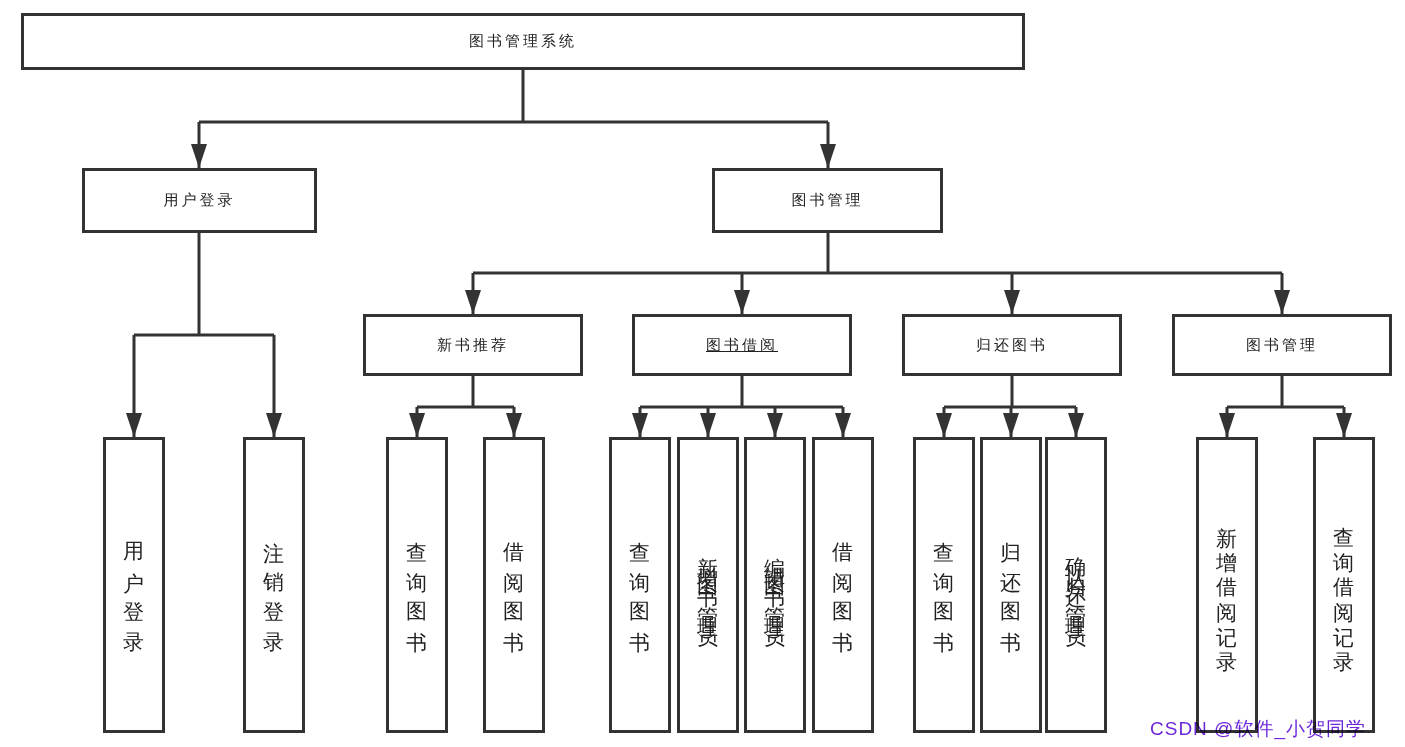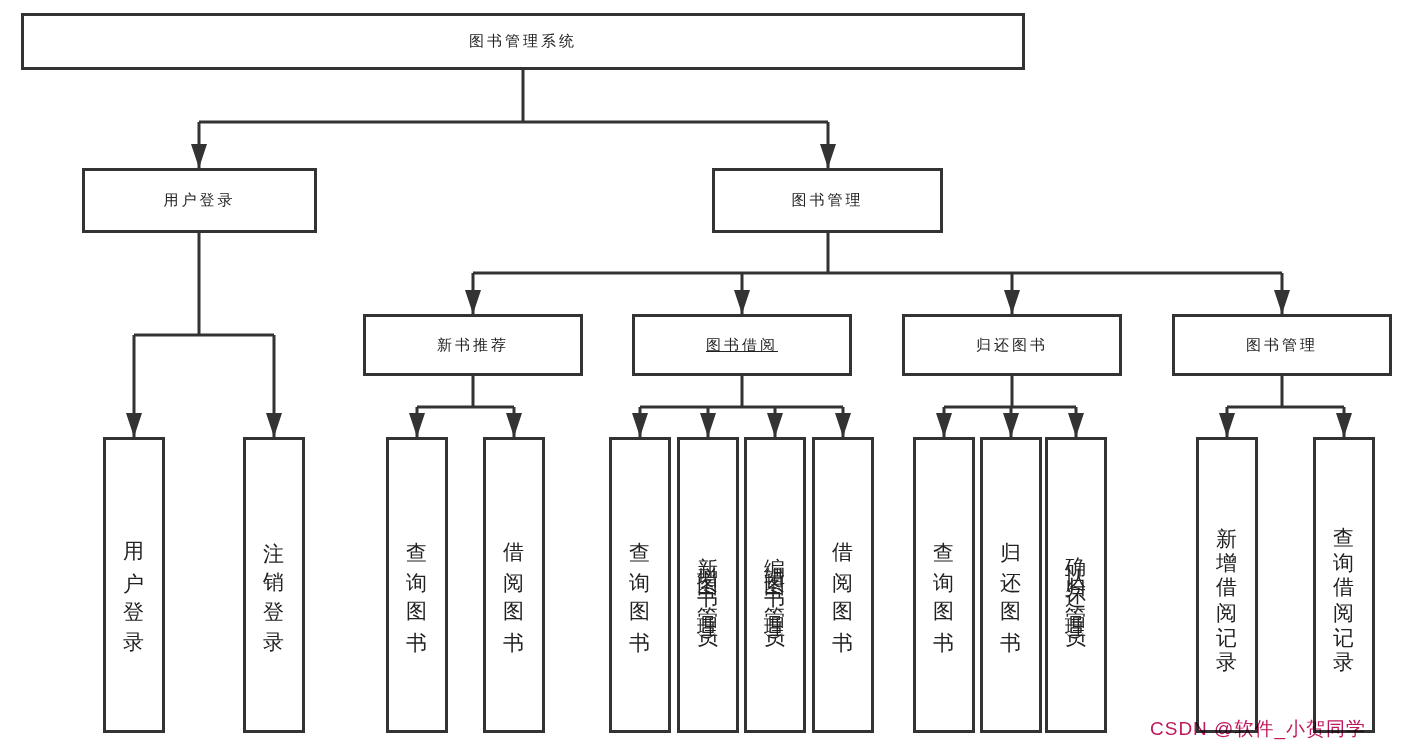--- a/index.html
+++ b/index.html
@@ -41,21 +41,21 @@
     font-size: 21px;
     line-height: 1;
     white-space: nowrap;
     color: #222222;
   }
   .watermark {
     position: absolute;
     left: 1150px;
     top: 716px;
     font-size: 19px;
-    color: #be185d;
+    color: #6d28d9;
     letter-spacing: 1px;
     z-index: 10;
     mix-blend-mode: multiply;
     white-space: nowrap;
   }
 </style>
 </head>
 <body>
 
 <div class="canvas">

